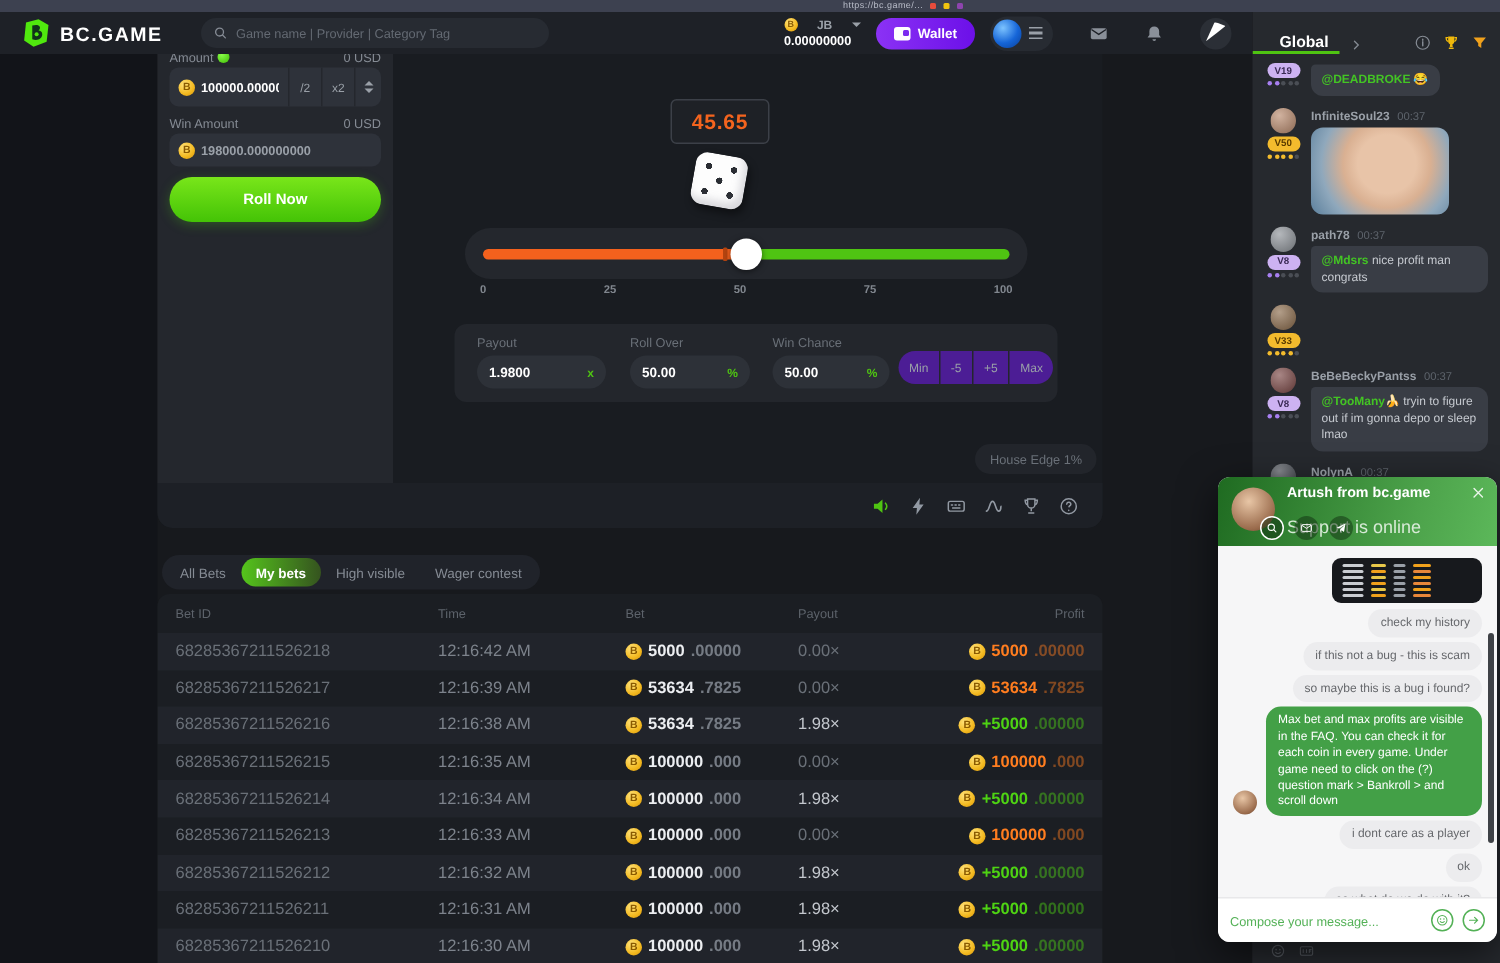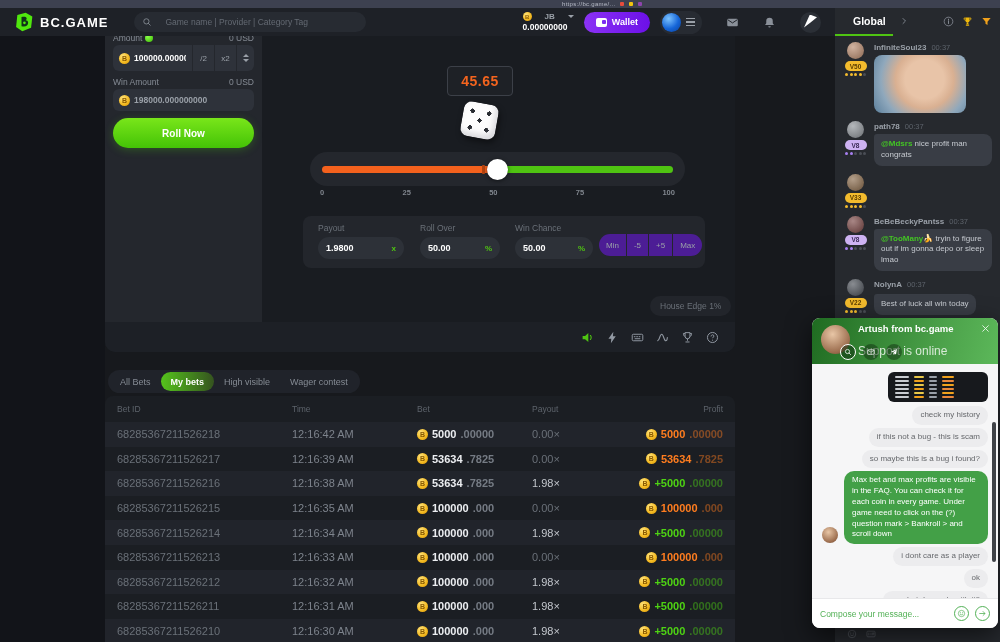--- a/index.html
+++ b/index.html
@@ -11,21 +11,21 @@
   .browser-strip{position:absolute;left:0;top:0;width:1000px;height:8px;background:#3d4150;display:flex;align-items:center;z-index:60}
   .burl{font-size:6px;line-height:8px;color:#b8bcc8;margin-left:562px;letter-spacing:.3px;white-space:nowrap}
   .ext{width:4px;height:4px;border-radius:1px;margin-left:5px;flex-shrink:0}
   .e1{background:#e74c3c}.e2{background:#f1c40f}.e3{background:#8e44ad}
 
   
   .navbar{position:absolute;left:0;top:8px;width:835px;height:28px;background:#1e2127;z-index:40;display:flex;align-items:center;padding:0 14px}
   .logo{display:flex;align-items:center;gap:6px}
   .logo-ic svg{width:20px;height:20px}
   .logo-tx{color:#fff;font-weight:bold;font-size:13px;letter-spacing:1px}
-  .search{margin-left:26px;width:232px;height:20px;background:#272b32;border-radius:10px;display:flex;align-items:center;padding:0 8px;gap:13px}
+  .search{margin-left:26px;width:232px;height:20px;background:#272b32;border-radius:10px;display:flex;align-items:center;padding:0 8px;gap:5px}
   .search svg{width:10px;height:10px}
   .search input{flex:1;background:none;border:none;outline:none;color:#aeb4bc;font-size:8.5px;min-width:0}
   .search input::placeholder{color:#646a73}
   .nav-right{margin-left:auto;display:flex;align-items:center}
   .currency{margin-right:10px;cursor:pointer}
   .cur-top{display:flex;align-items:center;gap:13px;font-size:8px;color:#9aa0a8;font-weight:bold}
   .balance{font-size:8.5px;color:#fff;font-weight:bold;margin-top:1px}
   .coin{width:11px;height:11px;border-radius:50%;background:radial-gradient(circle at 35% 30%,#ffe27a,#f3b91f 60%,#d4920e);color:#8a5a00;font-size:7px;font-weight:bold;display:inline-flex;align-items:center;justify-content:center;flex-shrink:0}
   .coin::after{content:"B"}
   .coin.sm{width:9px;height:9px;font-size:6px}
@@ -103,21 +103,21 @@
   .dec{font-weight:bold}
   .cbet .dec{color:#757b84}
   .cpay{color:#c3c7cd}
   .cpay.dim{color:#6a7078}
   .cprofit{display:flex;align-items:center;gap:4px;justify-content:flex-end;font-weight:bold}
   .p-win{color:#4ed313}.p-win-dec{color:rgba(78,211,19,.45)}
   .p-loss{color:#ff7d1f}.p-loss-dec{color:rgba(255,125,31,.45)}
 
   
   .chat{position:absolute;left:835px;top:8px;width:165px;height:634px;background:#26292e;z-index:20}
-  .chat-head{height:26px;display:flex;align-items:center;padding:0 8px 0 18px;position:relative}
+  .chat-head{height:26px;display:flex;align-items:flex-end;padding:0 8px 0 18px;position:relative}
   .chan{color:#fff;font-weight:bold;font-size:10.5px}
   .chev{margin-left:14px;cursor:pointer}
   .chev svg{width:8px;height:8px}
   .head-ics{margin-left:auto;display:flex;gap:8px;align-items:center}
   .head-ics .ic{cursor:pointer}
   .head-ics svg{width:11px;height:11px}
   .underline{position:absolute;left:0;top:26px;width:58px;height:2px;background:#4fc412}
   .chat-body{position:absolute;left:0;top:32px;width:165px;height:588px;padding:2px 8px;overflow:hidden}
   .cmsg{display:flex;gap:6px;margin-bottom:8px}
   .cleft{width:25px;flex-shrink:0;display:flex;flex-direction:column;align-items:center;gap:2px}
@@ -534,20 +534,33 @@
           <svg viewBox="0 0 16 16">
             <path d="M2 3h12L9.5 8.5V13l-3-1.8V8.5z" fill="#f0a11c"></path>
           </svg>
         </span>
       </span>
     <span class="underline"></span>
   </div>
   <div class="chat-body" id="chat-body">
       <div class="cmsg">
         <div class="cleft">
+          <div class="cbadge badge-lilac">V19</div>
+          <div class="cdots">
+            <i class="on-lilac"></i>
+            <i class="on-lilac"></i>
+            <i></i>
+            <i></i>
+            <i></i>
+          </div>
+        </div>
+        <div class="cright"><div class="cbubble"><span class="mention">@DEADBROKE</span> 😂</div></div>
+      </div>
+      <div class="cmsg">
+        <div class="cleft">
           <div class="cav" style="background: radial-gradient(circle at 35% 30%, rgba(255, 255, 255, 0.35), rgba(0, 0, 0, 0.25)), rgb(185, 138, 109);"></div>
           <div class="cbadge badge-gold">V50</div>
           <div class="cdots">
             <i class="on-gold"></i>
             <i class="on-gold"></i>
             <i class="on-gold"></i>
             <i class="on-gold"></i>
             <i></i>
           </div>
         </div>

